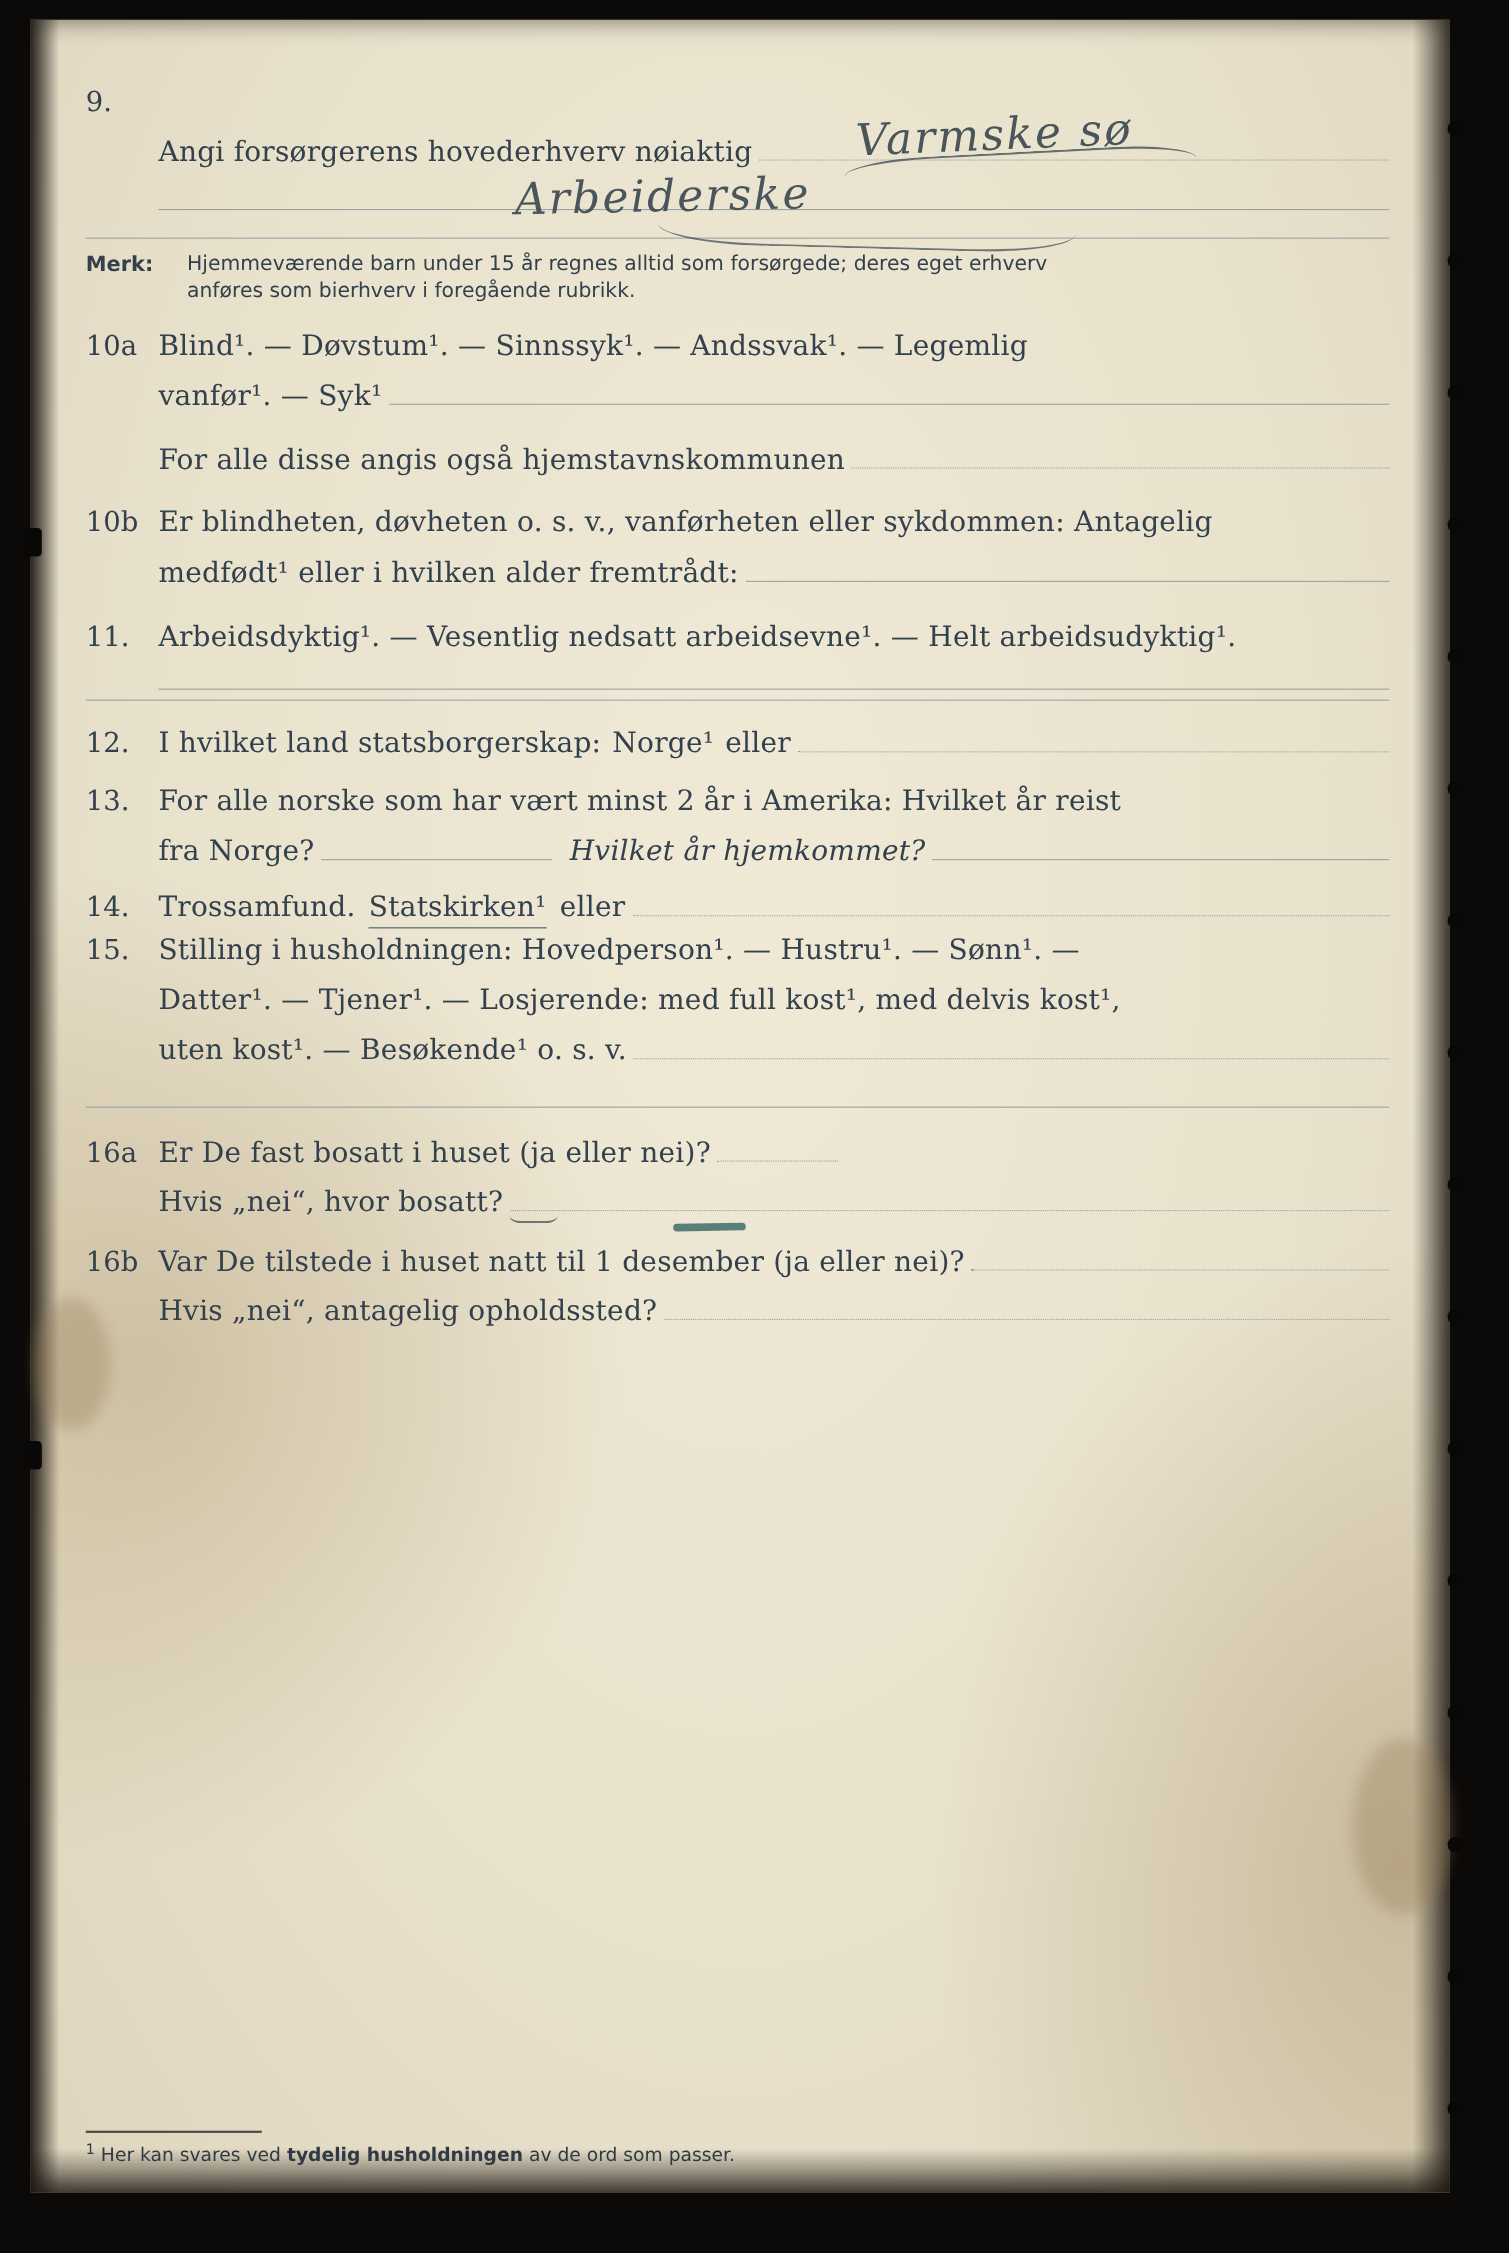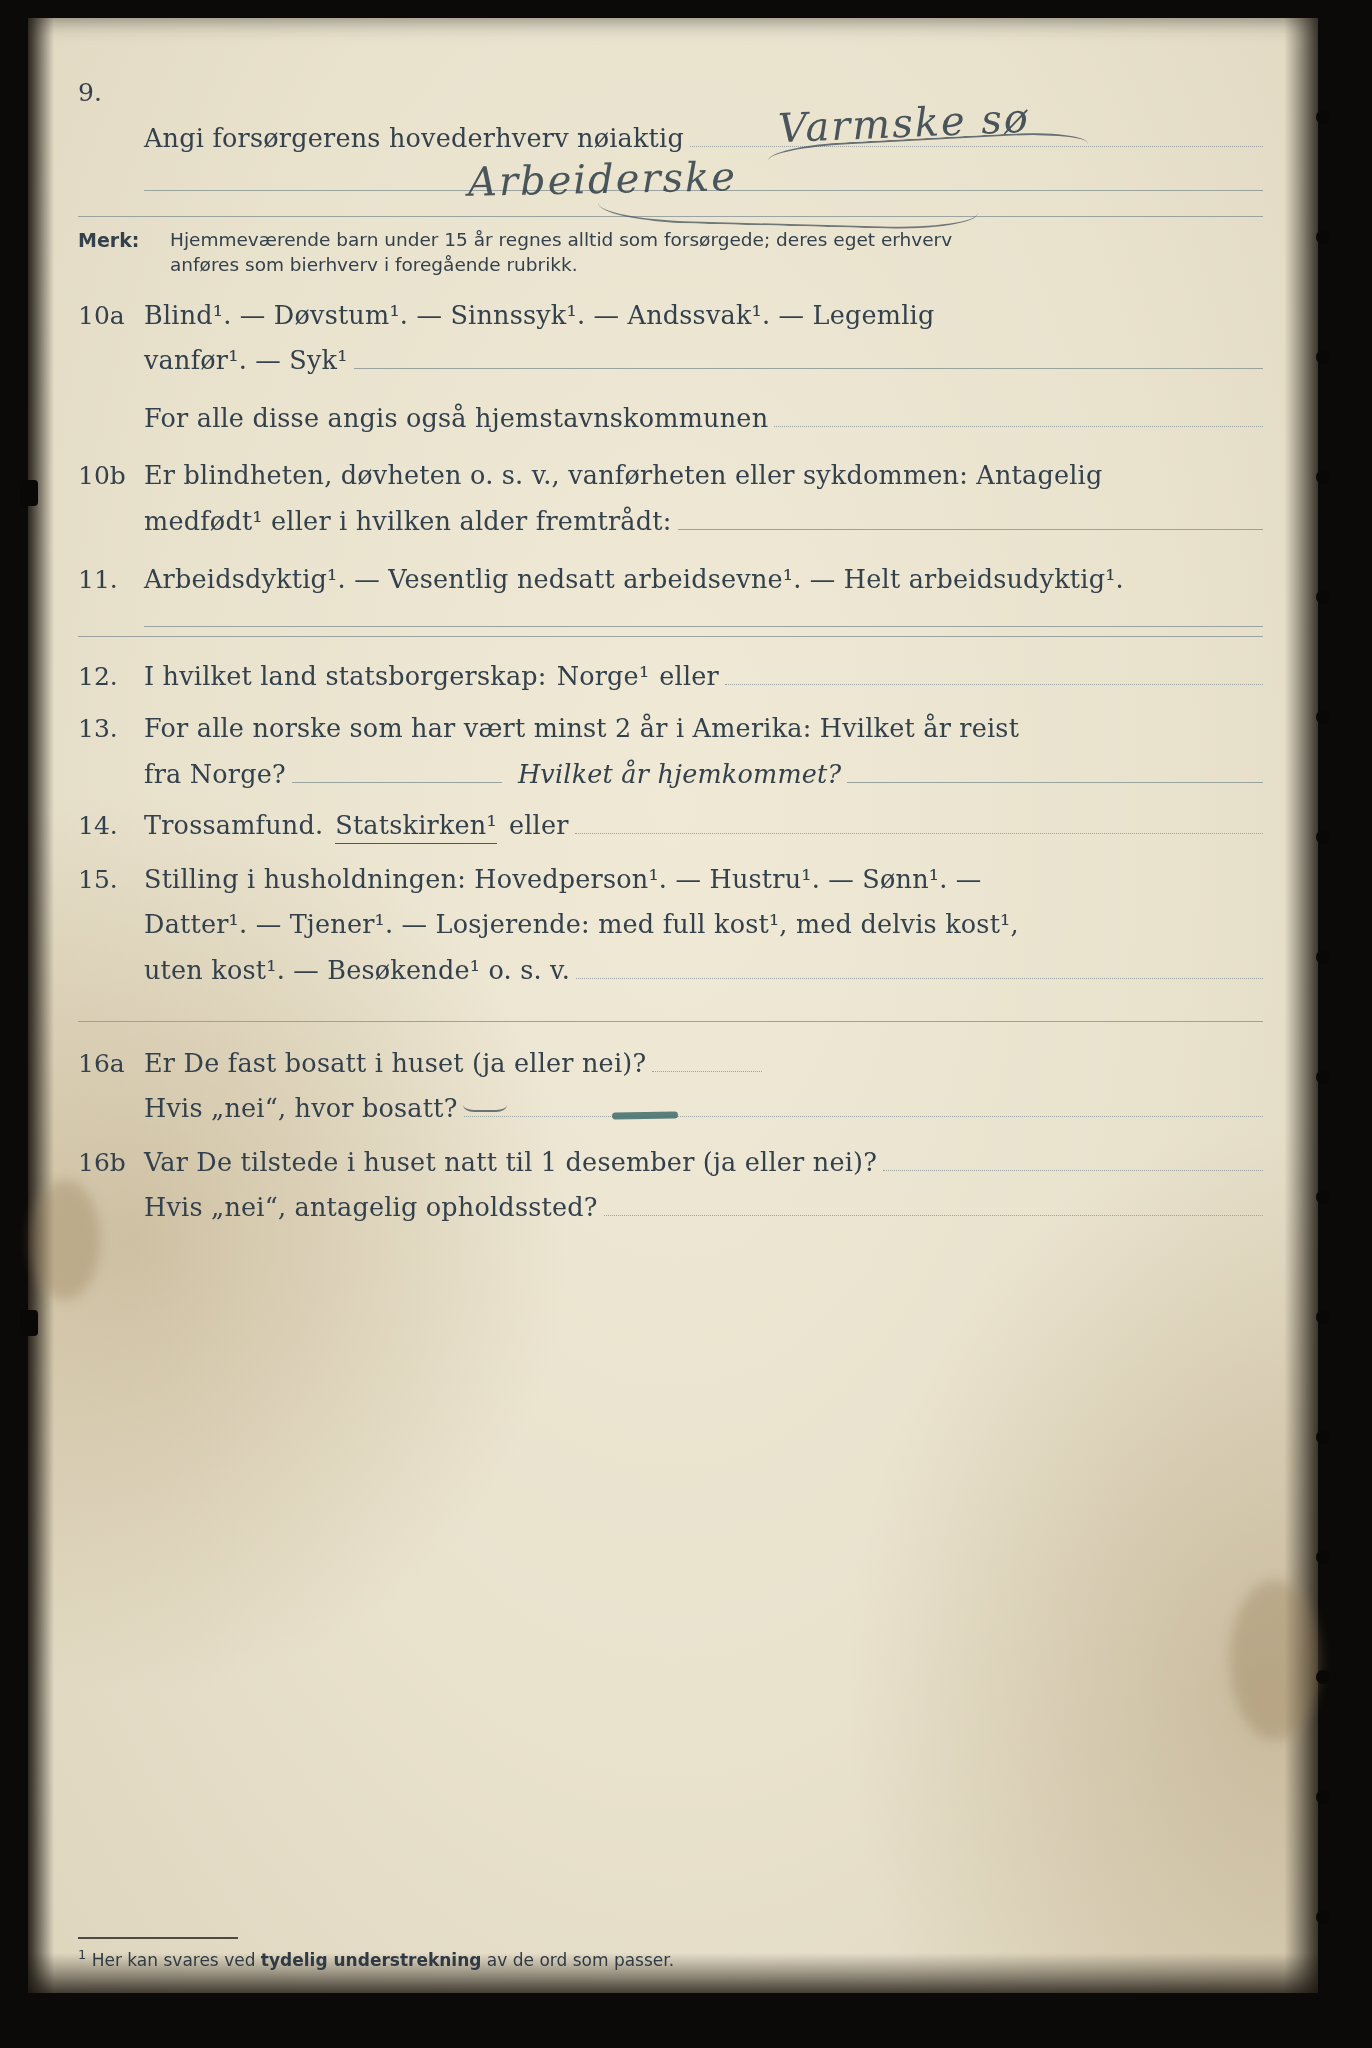--- a/index.html
+++ b/index.html
@@ -349,21 +349,21 @@
     </div>
 
     <div class="row" style="margin-top:20px;">
       <div class="num">14.</div>
       <div class="txt">Trossamfund.</div>
       <div class="txt underline-word" style="margin-left:12px;">Statskirken¹</div>
       <div class="txt" style="margin-left:12px;">eller</div>
       <div class="dotline"></div>
     </div>
 
-    <div class="row" style="margin-top:20px;">
+    <div class="row" style="margin-top:5px;">
       <div class="num">15.</div>
       <div class="txt">Stilling i husholdningen:  Hovedperson¹.  —  Hustru¹.  —  Sønn¹.  —</div>
     </div>
     <div class="row" style="margin-top:14px;">
       <div class="num"></div>
       <div class="txt">Datter¹.  —  Tjener¹.  —  Losjerende:  med full kost¹, med delvis kost¹,</div>
     </div>
     <div class="row" style="margin-top:14px;">
       <div class="num"></div>
       <div class="txt">uten kost¹.  —  Besøkende¹ o. s. v.</div>
@@ -397,16 +397,16 @@
 
     <div class="pen-mark-16a"></div>
   </div>
 
   <div class="teal-mark"></div>
 
   <div class="footnote">
     <div class="footnote-rule"></div>
     <div class="footnote-text">
       <span class="fn-sup">1</span>
-      <span>Her kan svares ved </span><b>tydelig understrekning</b><span> av de ord som passer.</span>
+      <span>Her kan svares ved </span><b>tydelig husholdningen</b><span> av de ord som passer.</span>
     </div>
   </div>
 </div>
 
 </body></html>

